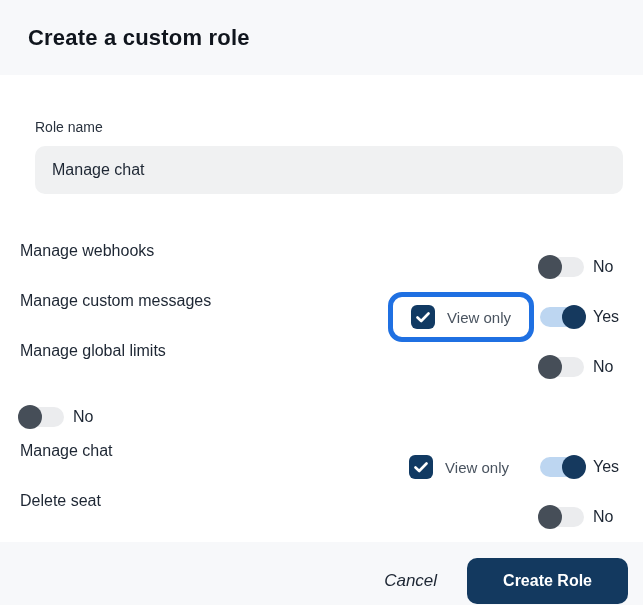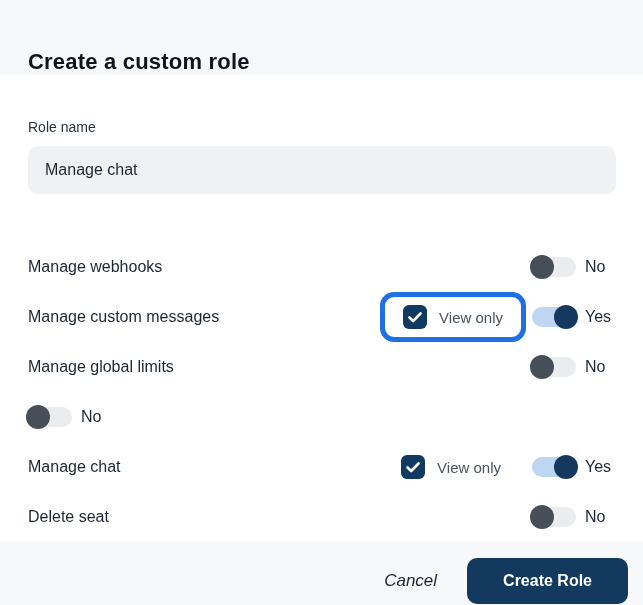--- a/index.html
+++ b/index.html
@@ -9,47 +9,47 @@
     background:#ffffff;
     color:#1d2633;
     overflow:hidden;
   }
   .modal { width:643px; height:605px; display:flex; flex-direction:column; background:#ffffff; }
 
   
   .modal-header {
     height:75px; flex:0 0 75px;
     background:#f7f8fa;
-    display:flex; align-items:flex-end;
+    display:flex; align-items:center;
     padding:0 28px;
   }
   .modal-title {
     font-size:22px; font-weight:700; color:#10151d; letter-spacing:.2px;
   }
 
   
   .modal-body { flex:1 1 auto; background:#ffffff; }
 
-  .field { padding:44px 27px 12px 28px; }
+  .field { padding:44px 27px 12px 28px;margin-left:7px; }
   .field-label { font-size:14px; color:#29323e; margin-bottom:11px; }
   .text-input {
     width:588px; height:48px;
     background:#f0f1f2;
     border:none; border-radius:10px;
     font-family:inherit; font-size:16px; color:#1d2633;
     padding:0 17px;
     outline:none;
     display:block;
   }
 
   .rows { margin-top:36px; }
   .perm-row {
     height:50px;
-    display:flex; align-items:center; justify-content:space-between;
-    padding:0 28px;
+    display:flex; justify-content:space-between;
+    padding:0 20px;
   }
   .perm-label { font-size:16px; color:#1d2633; }
   .controls { display:flex; align-items:center; }
 
   
   .viewonly { display:flex; align-items:center; margin-right:31px; }
   .viewonly.ringed {
     border:5px solid #1f70e2;
     border-radius:14px;
     background:#ffffff;

